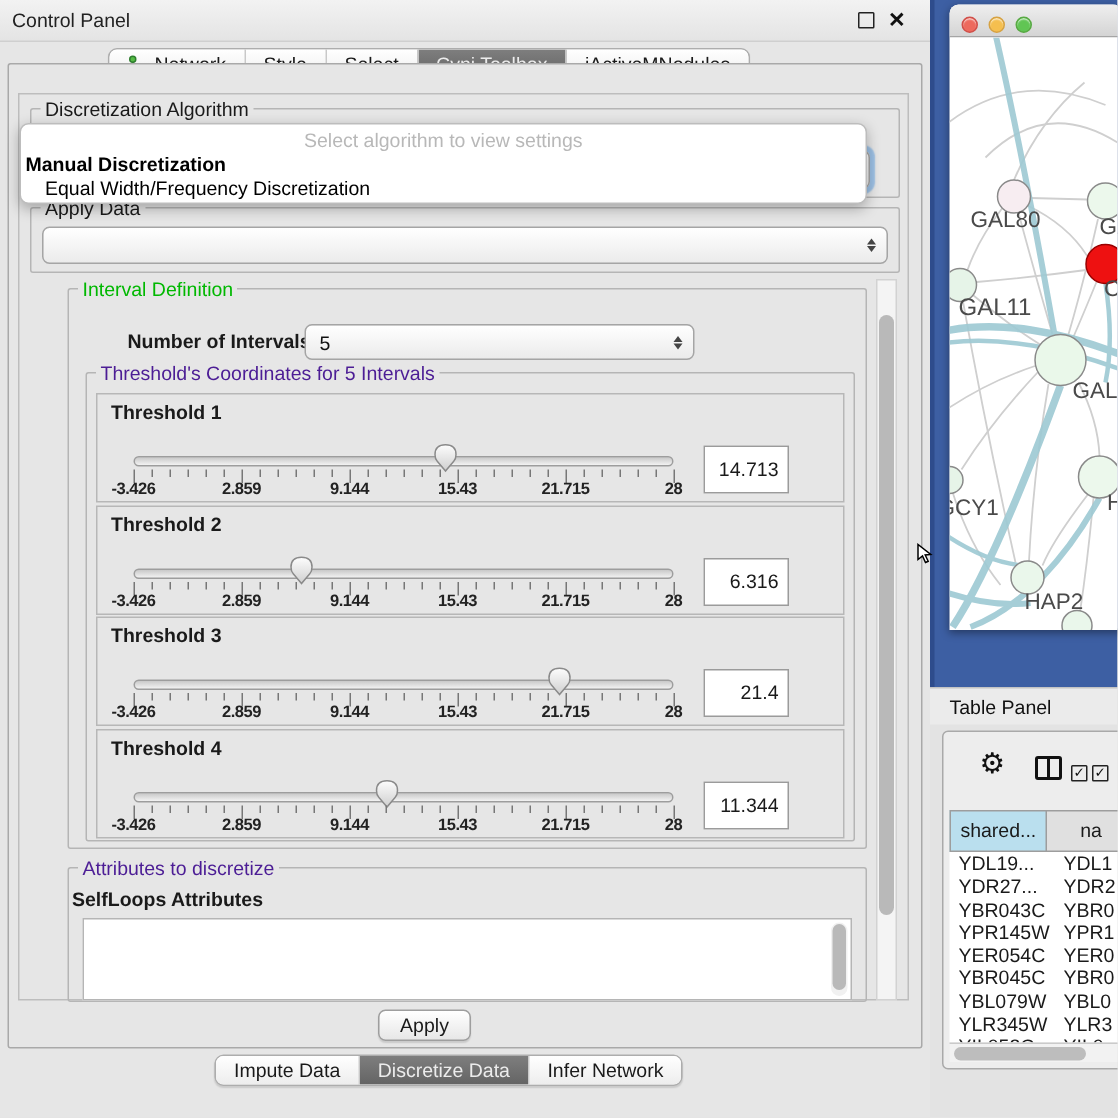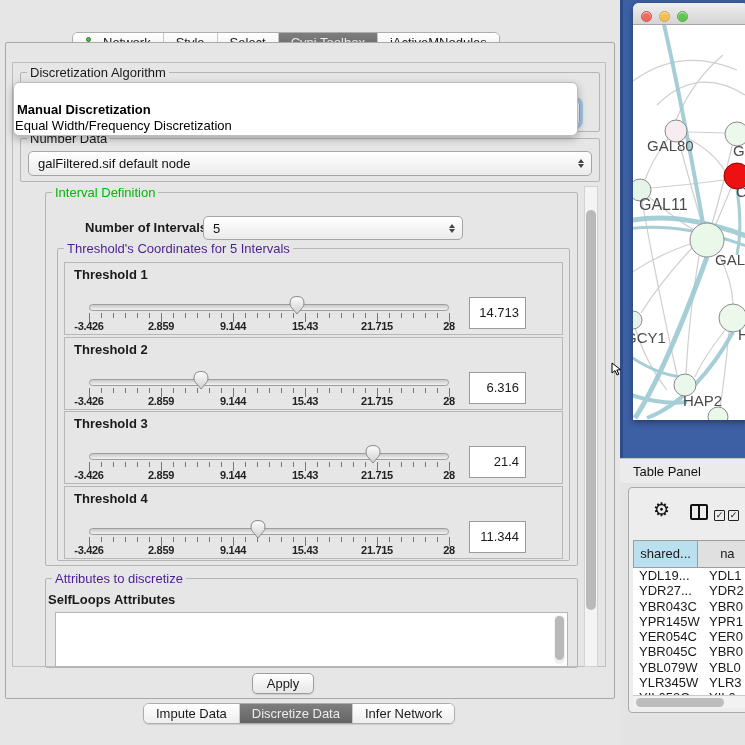--- a/index.html
+++ b/index.html
@@ -37,21 +37,21 @@
   .combo { background:linear-gradient(#ffffff,#ebebeb); border:1px solid #a5a5a5; border-radius:5px; line-height:24px; padding-left:9px; color:#111; }
   .combo .arrows { position:absolute; right:7px; top:0; height:100%; display:flex; flex-direction:column; justify-content:center; gap:1px; }
   .combo .arrows i { display:block; width:0; height:0; border-left:3.5px solid transparent; border-right:3.5px solid transparent; }
   .combo .arrows .up { border-bottom:4.5px solid #444; }
   .combo .arrows .dn { border-top:4.5px solid #444; }
 
   
   #algo-popup { left:13px; top:82px; width:565px; height:54px; background:#fff; border:1px solid #bdbdbd; border-radius:6px; box-shadow:0 3px 9px rgba(0,0,0,.28); z-index:30; }
   #algo-popup .prompt { position:absolute; left:0; top:3px; width:100%; text-align:center; color:#b8b8b8; }
   #algo-popup .opt1 { position:absolute; left:3px; top:19px; font-weight:bold; color:#000; }
-  #algo-popup .opt2 { position:absolute; left:1px; top:35px; color:#000; }
+  #algo-popup .opt2 { position:absolute; left:16px; top:35px; color:#000; }
 
   #tabledata-group { left:20px; top:138px; width:580px; height:44px; }
   #tabledata-combo { left:28px; top:151px; width:564px; height:25px; }
 
   #interval-group { left:45px; top:192px; width:533px; height:374px; }
   #noi-label { left:85px; top:220px; font-weight:bold; }
   #noi-combo { left:203px; top:216px; width:260px; height:24px; }
 
   #thresholds-group { left:57px; top:248px; width:513px; height:313px; }
 
@@ -110,20 +110,25 @@
   #tp-hscroll { left:4px; top:207px; width:126px; height:13px; background:#f2f2f2; border-top:1px solid #cacaca; }
   #tp-hscroll i { position:absolute; left:3px; top:2px; width:88px; height:9px; background:#bdbdbd; border-radius:5px; display:block; }
 
   #cursor { left:611px; top:362px; width:12px; height:14px; z-index:50; }
 </style>
 </head>
 <body>
 
 <div class="abs" id="control-panel">
 
+  <div class="abs" id="cp-titlebar">
+    <div class="abs" id="cp-title">Control Panel</div>
+    <div class="abs" id="cp-float"></div>
+    <div class="abs" id="cp-close">✕</div>
+  </div>
 
   <div class="abs seg-group" id="top-tabs">
     <div class="seg">
       <svg width="13" height="13" viewBox="0 0 13 13">
         <line x1="3.5" y1="3.5" x2="3.5" y2="9.5" stroke="#3aa33a" stroke-width="1.3"></line>
         <line x1="3.5" y1="9.5" x2="9.5" y2="9.5" stroke="#3aa33a" stroke-width="1.3"></line>
         <circle cx="3.5" cy="3.5" r="2" fill="#55bb44" stroke="#2e7d2e"></circle>
         <circle cx="3.5" cy="9.5" r="2" fill="#55bb44" stroke="#2e7d2e"></circle>
         <circle cx="9.5" cy="9.5" r="2" fill="#55bb44" stroke="#2e7d2e"></circle>
       </svg>
@@ -150,29 +155,29 @@
     <span class="gtitle">Discretization Algorithm</span>
   </div>
   <div class="abs combo" id="algo-combo">
     <span class="arrows">
         <i class="up"></i>
         <i class="dn"></i>
       </span>
   </div>
 
   <div class="abs" id="algo-popup">
+    <div class="prompt">Select algorithm to view settings</div>
     <div class="opt1">Manual Discretization</div>
     <div class="opt2">Equal Width/Frequency Discretization</div>
   </div>
 
   <div class="abs group" id="tabledata-group">
-    <span class="gtitle">Number Data</span>
+    <span class="gtitle">Apply Data</span>
   </div>
   <div class="abs combo" id="tabledata-combo">
-    <span>galFiltered.sif default node</span>
     <span class="arrows">
         <i class="up"></i>
         <i class="dn"></i>
       </span>
   </div>
 
   <div class="abs group" id="interval-group">
     <span class="gtitle green">Interval Definition</span>
   </div>
   <div class="abs" id="noi-label">Number of Intervals</div>

